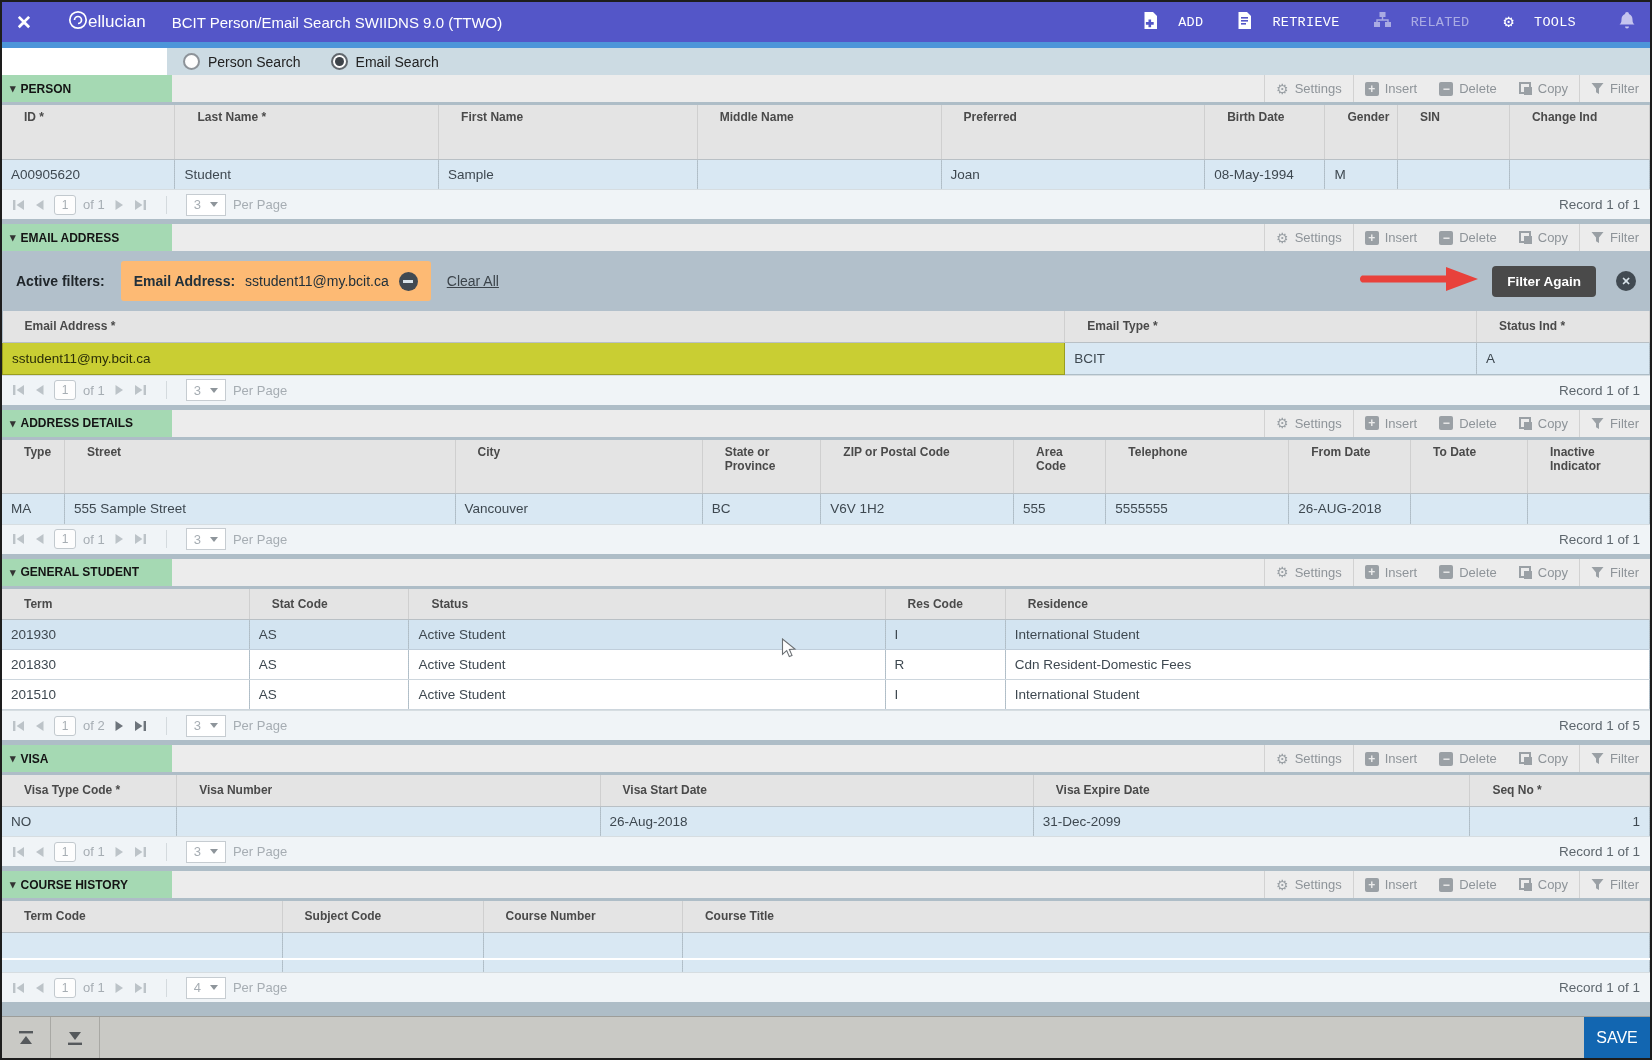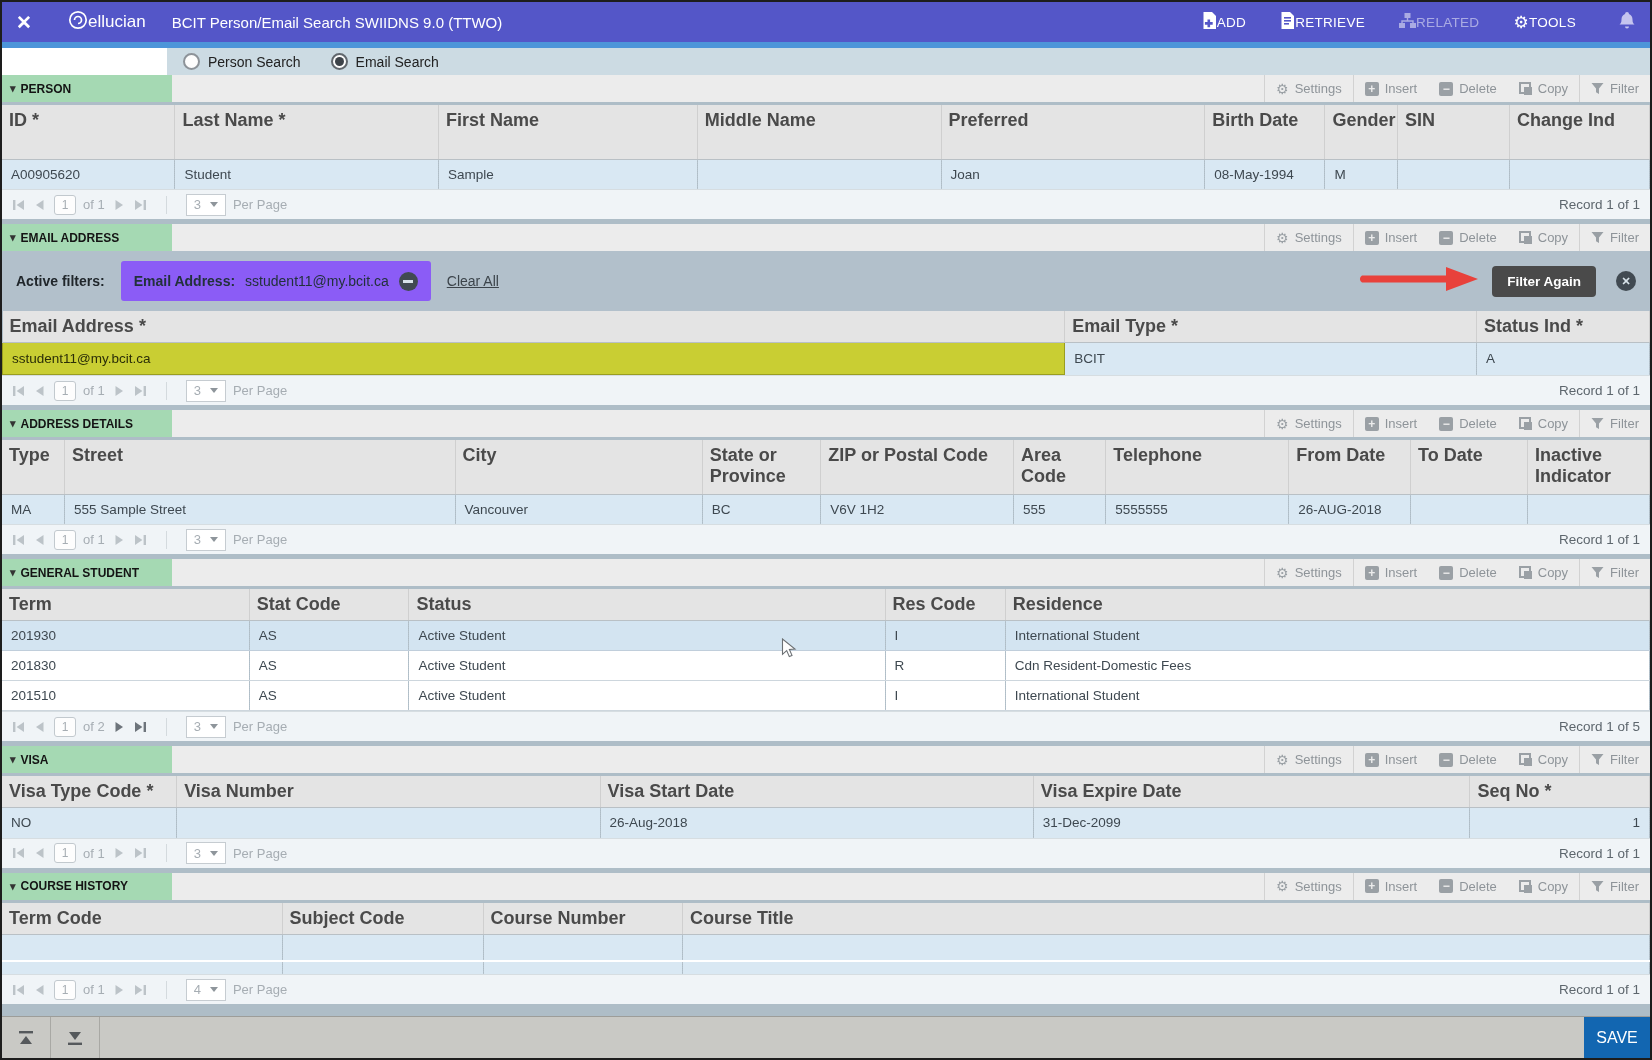--- a/index.html
+++ b/index.html
@@ -8,21 +8,21 @@
             display:flex; flex-direction:column; position:relative; overflow:hidden; }
 
   
   .titlebar { flex:none; height:40px; background:#5456c8; display:flex; align-items:center;
               color:#fff; padding:0 14px; }
   .tb-close { font-size:19px; font-weight:bold; width:34px; cursor:pointer; }
   .brand { display:flex; align-items:center; margin:0 26px 0 18px; }
   .brand-name { font-size:17px; }
   .tb-title { font-size:15px; }
   .tb-actions { margin-left:auto; display:flex; align-items:center; gap:34px; }
-  .tb-item { display:flex; align-items:center; gap:0; font-size:13.5px; letter-spacing:.3px; cursor:pointer; }
+  .tb-item { display:flex; align-items:center; gap:20px; font-size:13.5px; letter-spacing:.3px; cursor:pointer;font-family:Liberation Mono, monospace; }
   .tb-item.disabled { opacity:.5; cursor:default; }
   .tb-gear { font-size:17px; line-height:1; }
   .tb-bell { margin-left:8px; cursor:pointer; }
 
   .blue-strip { flex:none; height:6px; background:#4d95d9; }
 
   
   .mode-row { flex:none; height:27px; display:flex; }
   .mode-left { width:165px; background:#fff; }
   .mode-main { flex:1; background:#ccdbe3; display:flex; align-items:center; gap:30px; padding-left:16px; }
@@ -42,21 +42,21 @@
   .act { display:flex; align-items:center; gap:6px; padding:0 11px; cursor:pointer; }
   .grp-l { border-left:1px solid #d2d2d2; height:27px; display:flex; align-items:center; }
   .icon-gear { font-size:14px; color:#9aa0a5; line-height:1; }
   .icon-sq { width:14px; height:14px; background:#9aa0a5; border-radius:2px; color:#ececec;
              font-size:12px; font-weight:bold; display:flex; align-items:center; justify-content:center; line-height:0; }
   .icon-copy { width:13px; height:13px; position:relative; }
   .icon-copy::before { content:""; position:absolute; left:0; top:0; width:8px; height:8px; border:2px solid #9aa0a5; }
   .icon-copy::after { content:""; position:absolute; right:0; bottom:0; width:8px; height:8px; background:#9aa0a5; }
 
   table { width:100%; border-collapse:collapse; table-layout:fixed; }
-  th { background:#e4e4e4; text-align:left; font-size:18px; color:#4a4a4a; padding:5px 7px;
+  th { background:#e4e4e4; text-align:left; font-size:12px; color:#4a4a4a; padding:5px 22px;
        border-right:1px solid #cfcfcf; border-bottom:1px solid #b9c0c5; vertical-align:top; font-weight:bold; }
   th.mid { vertical-align:middle; }
   .h2line th { height:54px; }
   .h1line th { height:31px; }
   td { font-size:13.5px; color:#3e4850; padding:4px 9px; border-right:1px dotted #b6c2cb;
        background:#d9e8f3; height:30px; vertical-align:middle; overflow:hidden; white-space:nowrap; }
   tr.row-white td { background:#fff; border-bottom:1px solid #cdd6dd; }
   tr.row-sel td { background:#d3e4f1; border-bottom:1px solid #c0cedb; }
   td.hl { background:#c9ce33; border:1px solid #9a9d20; color:#2b2e08; }
   td.num { text-align:right; }
@@ -74,21 +74,21 @@
   .sep { width:1px; height:18px; background:#d4dade; margin:0 12px; }
   .pp-select { height:22px; border:1px solid #c6ccd1; background:#fff; display:flex; align-items:center;
                gap:9px; padding:0 7px; cursor:pointer; }
   .pp-chev { width:0; height:0; border-left:4px solid transparent; border-right:4px solid transparent;
              border-top:5px solid #8e959b; }
   .record { margin-left:auto; color:#5d666d; font-size:13.5px; }
 
   
   .filters-bar { height:60px; background:#b2c0cb; display:flex; align-items:center; padding:0 14px; gap:16px; }
   .filters-label { font-size:14px; font-weight:bold; color:#20262b; }
-  .chip { background:#8b5cf6; border-radius:3px; height:40px; display:flex; align-items:center;
+  .chip { background:#fdba74; border-radius:3px; height:40px; display:flex; align-items:center;
           gap:10px; padding:16px 13px; font-size:14px; color:#22313b; }
   .chip b { font-weight:bold; }
   .chip-minus { width:19px; height:19px; border-radius:50%; background:#414a52; position:relative; cursor:pointer; flex:none; }
   .chip-minus::after { content:""; position:absolute; left:4.5px; top:8.5px; width:10px; height:2.5px; background:#d8e3ea; }
   .clear-link { font-size:14px; color:#3c444b; text-decoration:underline; cursor:pointer; }
   .annot-arrow { margin-left:auto; margin-right:-4px; }
   .filter-again { background:#4a4a4a; color:#fff; font-size:13.5px; font-weight:bold; border:none;
                   border-radius:4px; height:31px; padding:0 15px; cursor:pointer; }
   .filters-close { width:20px; height:20px; border-radius:50%; background:#414a52; color:#d8e3ea;
                    font-size:11px; font-weight:bold; display:flex; align-items:center; justify-content:center;

